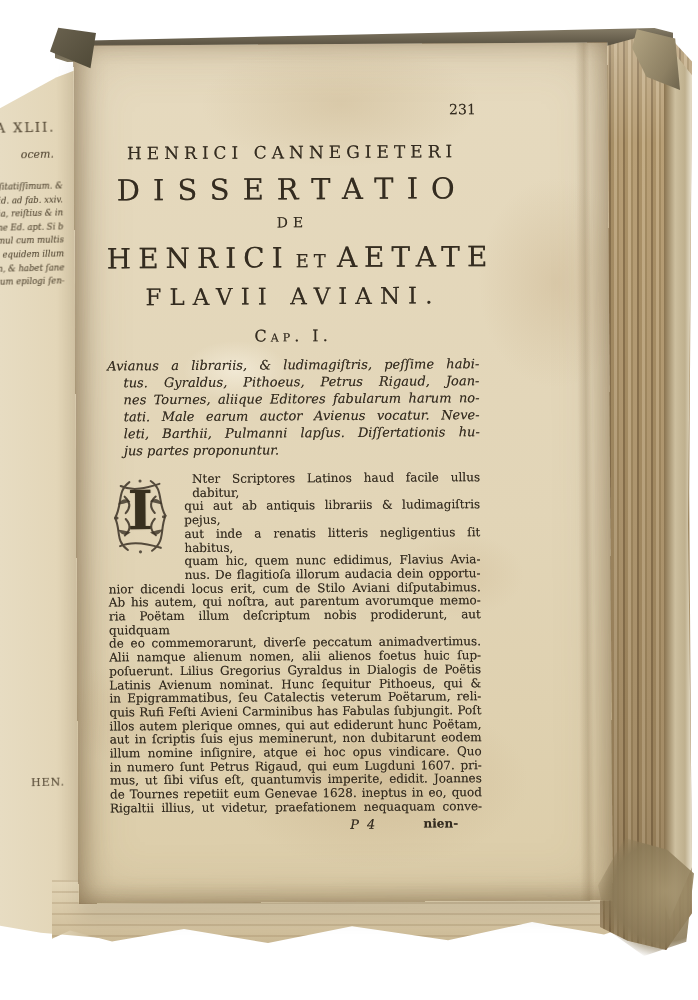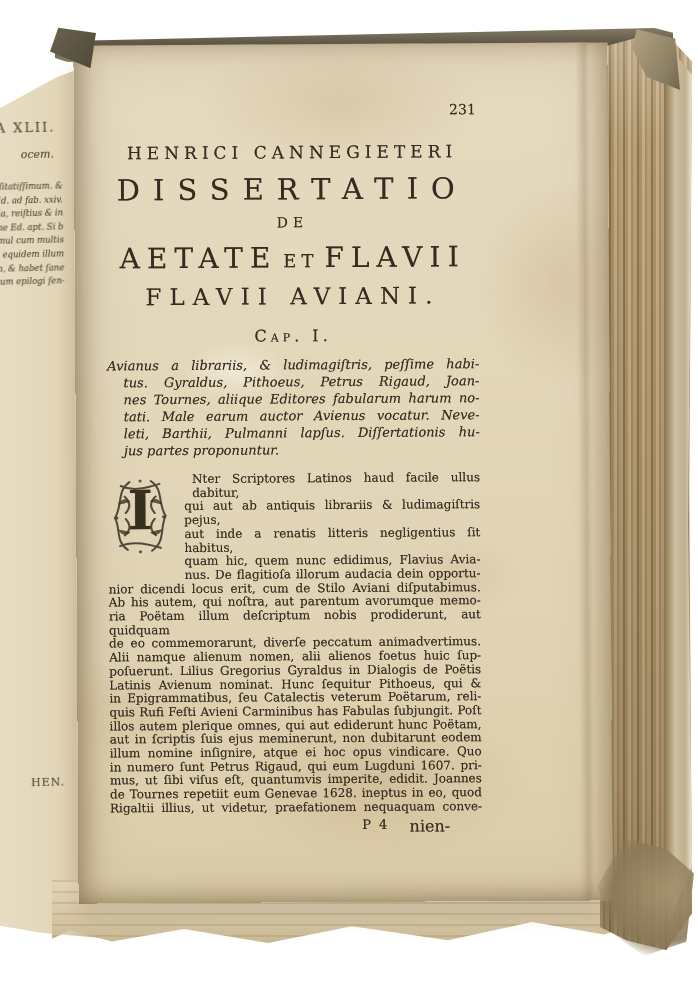--- a/index.html
+++ b/index.html
@@ -68,22 +68,22 @@
   .al.first{padding-left:0;}
   .jl{text-align:justify;text-align-last:justify;}
   .bodytext{position:relative;margin-top:14px;font-size:12px;line-height:13.7px;}
   .bl.ind{padding-left:76px;}
   .bl.ind1{padding-left:84px;}
   .dropcap{position:absolute;left:0;top:2px;width:64px;height:70px;}
   .dropcap svg{position:absolute;inset:0;}
   .dropcap .letter{position:absolute;inset:0;text-align:center;font-size:54px;line-height:70px;
     font-weight:bold;color:#38301f;text-shadow:0 0 1px rgba(56,48,31,.8);}
   .sig-row{position:relative;height:16px;margin-top:2px;font-size:13px;}
-  .sig-mark{position:absolute;left:252px;letter-spacing:2px;}
-  .catchword{position:absolute;right:32px;font-size:16px;}
+  .sig-mark{position:absolute;left:240px;letter-spacing:2px;font-style:italic;}
+  .catchword{position:absolute;right:24px;font-size:12px;font-weight:bold;}
   
   .facing{position:absolute;left:-30px;top:0;width:126px;color:#473b28;opacity:.88;
     text-shadow:0 0 .5px rgba(71,59,40,.5);transform:rotate(-1.2deg);}
   .f-head{position:absolute;top:60px;left:0;right:42px;text-align:right;font-size:13px;letter-spacing:2px;}
   .f-sub{position:absolute;top:88px;left:0;right:44px;text-align:right;font-size:11px;font-style:italic;}
   .f-frags{position:absolute;top:120px;left:0;right:36px;text-align:right;font-size:8.5px;line-height:13.6px;font-style:italic;}
   .f-catch{position:absolute;top:716px;left:0;right:46px;text-align:right;font-size:11px;letter-spacing:1px;}
 </style>
 </head>
 <body>
@@ -115,21 +115,21 @@
 
   <div class="main-page">
     <div class="page-crease-right"></div>
 
     <div class="text-block">
       <div class="pageno-row">231</div>
 
       <div class="t-author">HENRICI CANNEGIETERI</div>
       <div class="t-diss">DISSERTATIO</div>
       <div class="t-de">DE</div>
-      <div class="t-aetate"><span>AETATE</span><span class="t-et">ET</span><span>FLAVII</span></div>
+      <div class="t-aetate"><span>HENRICI</span><span class="t-et">ET</span><span>AETATE</span></div>
       <div class="t-flavii">FLAVII AVIANI.</div>
 
       <div class="t-cap">Cap. I.</div>
 
       <div class="argument">
         <div class="al first jl">Avianus a librariis, &amp; ludimagiſtris, peſſime habi-</div>
         <div class="al jl">tus. Gyraldus, Pithoeus, Petrus Rigaud, Joan-</div>
         <div class="al jl">nes Tournes, aliique Editores fabularum harum no-</div>
         <div class="al jl">tati. Male earum auctor Avienus vocatur. Neve-</div>
         <div class="al jl">leti, Barthii, Pulmanni lapſus. Diſſertationis hu-</div>

